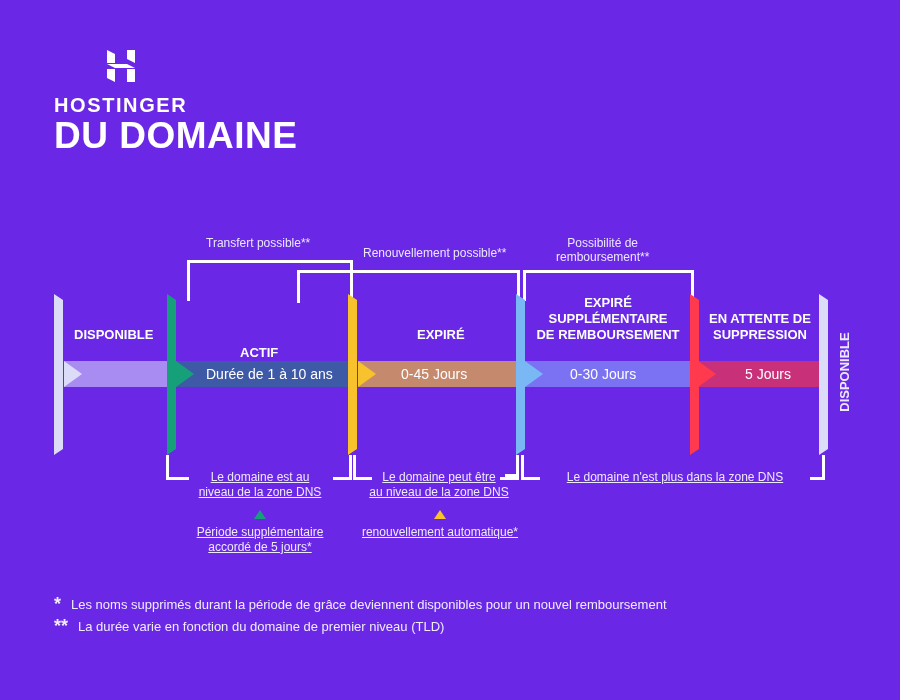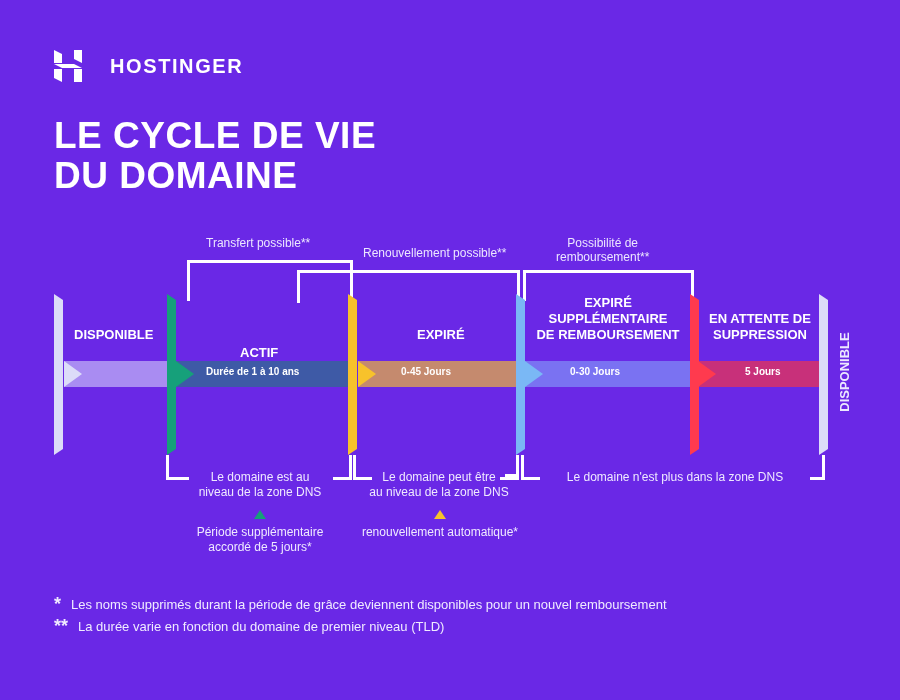--- a/index.html
+++ b/index.html
@@ -1,31 +1,31 @@
 <!DOCTYPE html>
 <html><head>
 <meta charset="utf-8">
 <style>
   html, body { margin:0; padding:0; }
   body { width:900px; height:700px; background:#6a28e6; position:relative; overflow:hidden;
          font-family:"Liberation Sans", sans-serif; color:#fff; }
   .abs { position:absolute; }
-  .logo { left:54px; top:50px; display:flex; align-items:center; gap:28px; }
+  .logo { left:54px; top:50px; display:flex; align-items:center; gap:12px;flex-direction:column; }
   .logo-mark { width:28px; height:32px; position:relative; }
   .logo-text { font-weight:700; font-size:20px; letter-spacing:1.6px; }
   .title { left:54px; top:116px; font-weight:700; font-size:37px; line-height:40px; letter-spacing:0.5px; }
   .caption { font-size:12px; color:#ece6ff; text-align:center; line-height:14px; white-space:nowrap; }
   .bracket { border:3px solid #fff; border-bottom:none; }
   .bracket-b { border:3px solid #fff; border-top:none; height:22px; }
   .post { width:9px; top:294px; height:161px; clip-path:polygon(0 0,100% 6px,100% calc(100% - 6px),0 100%); }
   .band { top:361px; height:26px; }
   .band-arrow { top:361px; width:0; height:0; border-top:13px solid transparent; border-bottom:13px solid transparent; }
   .stage-label { font-weight:700; font-size:13px; text-align:center; line-height:16px; white-space:nowrap; }
-  .band-text { font-weight:700; font-size:10px; white-space:nowrap; top:366px; }
-  .note { font-size:12px; color:#efe9ff; text-align:center; line-height:15px; white-space:nowrap; }
+  .band-text { font-weight:400; font-size:14px; white-space:nowrap; top:366px; }
+  .note { font-size:12px; color:#efe9ff; text-align:center; line-height:15px; white-space:nowrap;text-decoration:underline; }
   .tri { width:0; height:0; border-left:6px solid transparent; border-right:6px solid transparent; border-bottom:9px solid; }
   .foot { left:54px; font-size:13px; color:#f0ebff; display:flex; gap:10px; white-space:nowrap; }
   .foot .star { font-size:18px; line-height:14px; font-weight:700; }
 </style>
 </head>
 <body>
 
 <div class="abs logo">
   <div class="logo-mark">
     <svg width="28" height="32" viewBox="0 0 28 32">
@@ -34,21 +34,20 @@
       <polygon points="0,14 20,14 28,18 8,18" fill="#fff"></polygon>
       <polygon points="20,0 28,0 28,13 20,9" fill="#fff"></polygon>
       <polygon points="0,19 8,19 8,32 0,28" fill="#fff"></polygon>
       <polygon points="20,19 28,19 28,32 20,32" fill="#fff"></polygon>
     </svg>
   </div>
   <span class="logo-text">HOSTINGER</span>
 </div>
 
 <div class="abs title">
-  <div>LE CYCLE DE VIE</div>
   <div>DU DOMAINE</div>
 </div>
 
 <div class="abs caption" style="left:206px; top:236px;">Transfert possible**</div>
 <div class="abs caption" style="left:363px; top:246px;">Renouvellement possible**</div>
 <div class="abs caption" style="left:556px; top:236px;">
   <div>Possibilité de</div>
   <div>remboursement**</div>
 </div>
 

